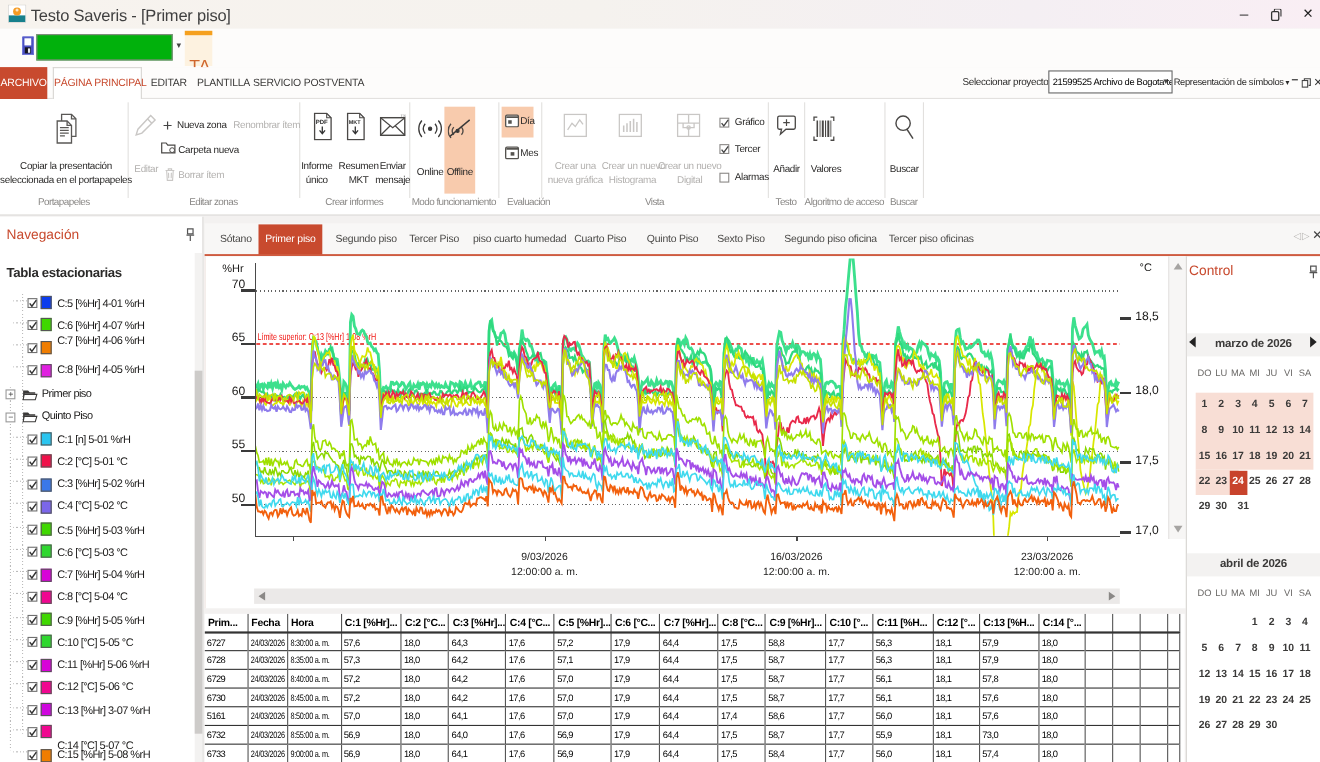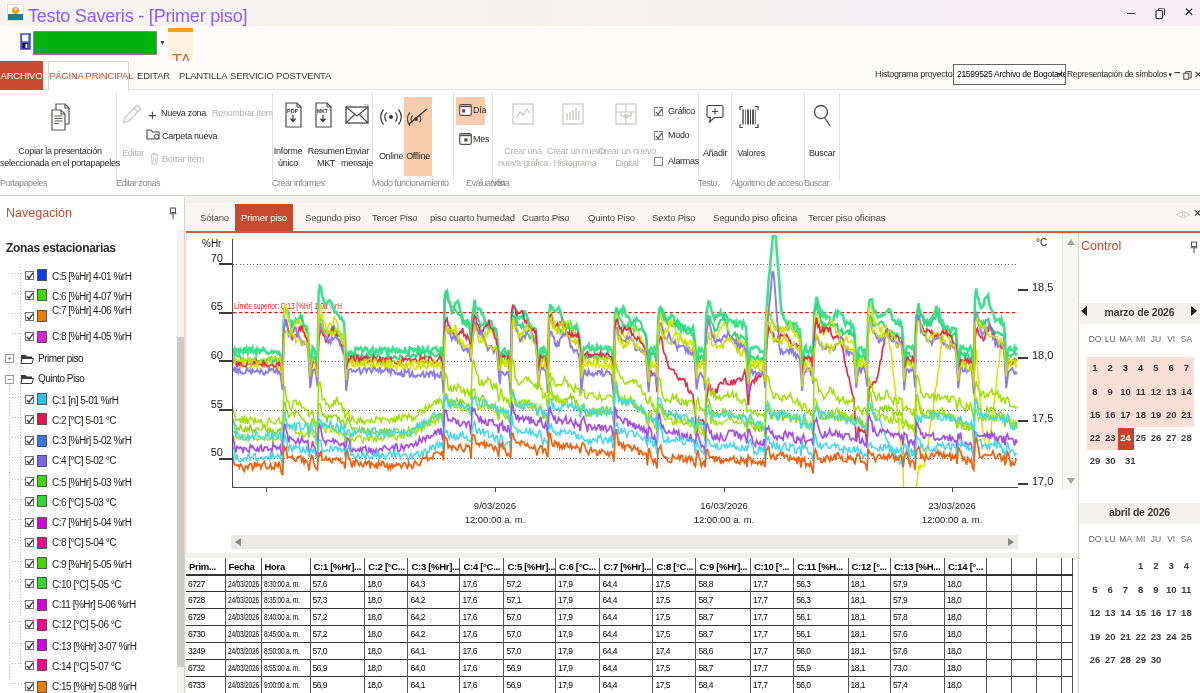--- a/index.html
+++ b/index.html
@@ -2,26 +2,26 @@
 <html><head><meta charset="utf-8">
 <style>
 *{margin:0;padding:0;box-sizing:border-box}
 html,body{width:1200px;height:693px;overflow:hidden;font-family:"Liberation Sans",sans-serif;background:#f3f1f0;-webkit-font-smoothing:antialiased}
 .ab{position:absolute}
 .titlebar{left:0;top:0;width:1200px;height:26px;background:linear-gradient(90deg,#f7f3ee 0%,#f5f2ee 45%,#f4eff3 78%,#f9eef4 100%);}
 .qat{left:0;top:26px;width:1200px;height:35px;background:#fdfcfb}
 .tabrow{left:0;top:61px;width:1200px;height:29px;background:#fdfcfb;border-bottom:1px solid #e3e1df}
 .ribbon{left:0;top:90px;width:1200px;height:106px;background:#ffffff;border-bottom:1px solid #d8d5d2}
 .gsep{position:absolute;top:3px;width:1px;height:87px;background:#e2e0de}
-.glabel{position:absolute;top:88px;font-size:9px;letter-spacing:-0.5px;color:#8a8886;white-space:nowrap;}
+.glabel{position:absolute;top:88px;font-size:9px;letter-spacing:-0.5px;color:#8a8886;white-space:nowrap;text-align:center}
 .rbtn-txt{position:absolute;font-size:9px;letter-spacing:-0.3px;color:#2b2a29;white-space:nowrap;text-align:center;line-height:11.5px}
 .gray{color:#b3b1af !important}
 .icon{position:absolute}
 .peach{background:#f8cbad}
-.title-txt{position:absolute;left:28px;top:6px;font-size:18px;letter-spacing:-0.2px;color:#8b5cf6}
+.title-txt{position:absolute;left:28px;top:6px;font-size:15px;letter-spacing:-0.2px;color:#404040}
 .winbtn{position:absolute;top:7px;font-size:12px;color:#444}
 .ribtab{position:absolute;top:61px;height:29px;line-height:29px;font-size:9.5px;letter-spacing:-0.2px;color:#3b3a39;white-space:nowrap}
 .tree-item{position:absolute;height:20px;font-size:10px;letter-spacing:-0.5px;color:#1b1a19;white-space:nowrap}
 .cbox{position:absolute;width:9px;height:9px;border:1px solid #8a8886;background:#fff}
 .csq{position:absolute;width:10px;height:12px;border:1px solid #555}
 .dtab{position:absolute;top:204px;height:27px;line-height:27px;font-size:9.5px;letter-spacing:-0.2px;color:#4a4947;white-space:nowrap}
 td,th{border:0}
 </style></head>
 <body>
 
@@ -53,21 +53,21 @@
 <div class="ab" style="left:168px;top:28px;width:25px;height:32px;background:#fdf2e0"></div>
 <div class="ab" style="left:168px;top:28px;width:25px;height:4px;background:#f5a01e"></div>
 <div class="ab" style="left:172px;top:52px;font-size:16px;color:#d0672e">TA...</div>
 
 <div class="ab tabrow"></div>
 <div class="ab" style="left:0;top:61px;width:43px;height:29px;background:#c84a2e;color:#fff;font-size:9.5px;line-height:29px;text-align:center;letter-spacing:-0.2px">ARCHIVO</div>
 <div class="ab" style="left:48px;top:61px;width:81px;height:30px;background:#fff;border:1px solid #d8d5d2;border-bottom:0;color:#c84a2e;font-size:9.5px;line-height:28px;text-align:center;letter-spacing:-0.2px;white-space:nowrap">PÁGINA PRINCIPAL</div>
 <div class="ribtab" style="left:137px">EDITAR</div>
 <div class="ribtab" style="left:179px">PLANTILLA</div>
 <div class="ribtab" style="left:230px">SERVICIO POSTVENTA</div>
-<div class="ab" style="left:875px;top:69px;font-size:9px;letter-spacing:-0.3px;color:#2b2a29;white-space:nowrap">Histograma proyecto</div>
+<div class="ab" style="left:875px;top:69px;font-size:9px;letter-spacing:-0.3px;color:#2b2a29;white-space:nowrap">Seleccionar proyecto</div>
 <div class="ab" style="left:953px;top:64px;width:113px;height:21px;background:#fff;border:1px solid #666;font-size:8.5px;letter-spacing:-0.3px;line-height:19px;padding-left:3px;white-space:nowrap;overflow:hidden">21599525 Archivo de Bogota tes<span style="position:absolute;right:2px;top:0;font-size:7px;color:#444">▼</span></div>
 <div class="ab" style="left:1067px;top:69px;font-size:8.5px;letter-spacing:-0.3px;color:#2b2a29;white-space:nowrap">Representación de símbolos<span style="font-size:7px"> ▾</span></div>
 <div class="ab" style="left:1174px;top:66px;font-size:11px;font-weight:bold;color:#333">–</div>
 <svg class="ab" style="left:1183px;top:71px" width="9" height="9" viewBox="0 0 9 9">
     <rect x="0.8" y="2.2" width="5" height="6" fill="none" stroke="#444" stroke-width="1"></rect>
     <path d="M2.8 2.2 V0.6 h5.4 v6 h-1.6" fill="none" stroke="#444" stroke-width="1"></path>
   </svg>
 <div class="ab" style="left:1194px;top:69px;font-size:10px;color:#333">✕</div>
 
 <div class="ab ribbon">
@@ -77,21 +77,21 @@
  <div class="gsep" style="left:453px"></div>
  <div class="gsep" style="left:492px"></div>
  <div class="gsep" style="left:698px"></div>
  <div class="gsep" style="left:731px"></div>
  <div class="gsep" style="left:804px"></div>
  <div class="gsep" style="left:839px"></div>
  <div class="glabel" style="left:0;width:116px">Portapapeles</div>
  <div class="glabel" style="left:116px;width:156px">Editar zonas</div>
  <div class="glabel" style="left:272px;width:100px">Crear informes</div>
  <div class="glabel" style="left:372px;width:81px">Modo funcionamiento</div>
- <div class="glabel" style="left:466px;width:55px">Evaluación</div>
+ <div class="glabel" style="left:453px;width:55px">Evaluación</div>
  <div class="glabel" style="left:492px;width:206px">Vista</div>
  <div class="glabel" style="left:698px;width:33px">Testo</div>
  <div class="glabel" style="left:731px;width:73px">Algoritmo de acceso</div>
  <div class="glabel" style="left:804px;width:35px">Buscar</div>
 
  <svg class="icon" style="left:48px;top:12px" width="26" height="34" viewBox="0 0 26 34">
   <path d="M8 2 h9 l4 4 v16 h-13 z" fill="#fff" stroke="#5a5856" stroke-width="1.2"></path>
   <path d="M17 2 v4 h4" fill="none" stroke="#5a5856" stroke-width="1.2"></path>
   <path d="M4 8 h9 l4 4 v16 h-13 z" fill="#fff" stroke="#5a5856" stroke-width="1.2"></path>
   <path d="M13 8 v4 h4" fill="none" stroke="#5a5856" stroke-width="1.2"></path>
@@ -208,21 +208,21 @@
  <div class="rbtn-txt gray" style="left:598px;top:56px;width:58px">Crear un nuevo<br>Digital</div>
  <div class="cbox" style="left:654px;top:17px"></div>
     <svg class="icon" style="left:655px;top:18px" width="8" height="8" viewBox="0 0 8 8">
       <path d="M1 4 l2 2.5 L7 1" fill="none" stroke="#444" stroke-width="1.2"></path>
     </svg>
  <div class="rbtn-txt" style="left:668px;top:16px;text-align:left">Gráfico</div>
  <div class="cbox" style="left:654px;top:41px"></div>
     <svg class="icon" style="left:655px;top:42px" width="8" height="8" viewBox="0 0 8 8">
       <path d="M1 4 l2 2.5 L7 1" fill="none" stroke="#444" stroke-width="1.2"></path>
     </svg>
- <div class="rbtn-txt" style="left:668px;top:40px;text-align:left">Modo</div>
+ <div class="rbtn-txt" style="left:668px;top:40px;text-align:left">Tercer</div>
  <div class="cbox" style="left:654px;top:67px"></div>
  <div class="rbtn-txt" style="left:668px;top:66px;text-align:left">Alarmas</div>
 
  <svg class="icon" style="left:706px;top:14px" width="18" height="26" viewBox="0 0 18 26">
   <path d="M2.5 1.5 h13 a1.5 1.5 0 0 1 1.5 1.5 v9 a1.5 1.5 0 0 1 -1.5 1.5 h-7 l-5 4.5 1 -4.5 h-2 a1.5 1.5 0 0 1 -1.5 -1.5 v-9 a1.5 1.5 0 0 1 1.5 -1.5 z" fill="#fff" stroke="#4a4846" stroke-width="1.2"></path>
   <path d="M9 4.5 v6 M6 7.5 h6" stroke="#4a4846" stroke-width="1.1"></path>
  </svg>
  <div class="rbtn-txt" style="left:698px;top:58px;width:34px">Añadir</div>
 
  <svg class="icon" style="left:739px;top:15px" width="20" height="24" viewBox="0 0 20 24">
@@ -246,21 +246,21 @@
 </div>
 
 <div class="ab" style="left:0;top:197px;width:185px;height:496px;background:#fff;border-right:1px solid #d8d5d2;overflow:hidden">
 <div class="ab" style="left:6px;top:9px;font-size:12.5px;color:#c84a2e">Navegación</div>
 <svg class="ab" style="left:168px;top:10px" width="10" height="13" viewBox="0 0 10 13">
       <g stroke="#555" stroke-width="1.1" fill="none">
         <line x1="5" y1="7" x2="5" y2="12"></line>
         <path d="M2.5 1 h5 v4.5 h-5 z M1.5 6.8 h7" fill="none"></path>
       </g>
     </svg>
-<div class="ab" style="left:6px;top:44px;font-size:12px;font-weight:bold;letter-spacing:-0.3px;color:#2b2a29">Zonas estacionarias</div>
+<div class="ab" style="left:6px;top:44px;font-size:12px;font-weight:bold;letter-spacing:-0.3px;color:#2b2a29">Tabla estacionarias</div>
 <div class="ab" style="left:20px;top:70px;width:1px;height:400px;background-image:repeating-linear-gradient(to bottom,#bbb 0 1px,transparent 1px 3px)"></div>
 <div class="ab" style="left:9px;top:155px;width:1px;height:330px;background-image:repeating-linear-gradient(to bottom,#bbb 0 1px,transparent 1px 3px)"></div>
 <div class="ab" style="left:12px;top:76px;width:13px;height:1px;background-image:repeating-linear-gradient(to right,#bbb 0 1px,transparent 1px 3px)"></div>
 <div class="tree-item" style="left:25px;top:70px"></div>
 <div class="cbox" style="left:25px;top:74px;border-color:#707070"></div>
     <svg class="icon" style="left:26px;top:75px" width="8" height="8" viewBox="0 0 8 8">
       <path d="M1 3.8 l2 2.6 L7 0.8" fill="none" stroke="#333" stroke-width="1.3"></path>
     </svg>
 <div class="csq" style="left:37px;top:72px;background:#0b3cee"></div>
 <div class="tree-item" style="left:52px;top:74px">C:5 [%Hr] 4-01 %rH</div>
@@ -392,21 +392,21 @@
     </svg>
 <div class="csq" style="left:37px;top:442px;background:#cf06de"></div>
 <div class="tree-item" style="left:52px;top:444px">C:13 [%Hr] 3-07 %rH</div>
 <div class="ab" style="left:12px;top:466px;width:13px;height:1px;background-image:repeating-linear-gradient(to right,#bbb 0 1px,transparent 1px 3px)"></div>
 <div class="tree-item" style="left:25px;top:460px"></div>
 <div class="cbox" style="left:25px;top:464px;border-color:#707070"></div>
     <svg class="icon" style="left:26px;top:465px" width="8" height="8" viewBox="0 0 8 8">
       <path d="M1 3.8 l2 2.6 L7 0.8" fill="none" stroke="#333" stroke-width="1.3"></path>
     </svg>
 <div class="csq" style="left:37px;top:462px;background:#f00690"></div>
-<div class="tree-item" style="left:52px;top:464px">C:14 [°C] 5-07 °C</div>
+<div class="tree-item" style="left:52px;top:476px">C:14 [°C] 5-07 °C</div>
 <div class="ab" style="left:12px;top:486px;width:13px;height:1px;background-image:repeating-linear-gradient(to right,#bbb 0 1px,transparent 1px 3px)"></div>
 <div class="tree-item" style="left:25px;top:482px"></div>
 <div class="cbox" style="left:25px;top:485px;border-color:#707070"></div>
     <svg class="icon" style="left:26px;top:486px" width="8" height="8" viewBox="0 0 8 8">
       <path d="M1 3.8 l2 2.6 L7 0.8" fill="none" stroke="#333" stroke-width="1.3"></path>
     </svg>
 <div class="csq" style="left:37px;top:484px;background:#f07d00"></div>
 <div class="tree-item" style="left:52px;top:484px">C:15 [%Hr] 5-08 %rH</div>
 <div class="ab" style="left:5px;top:157px;width:9px;height:9px;border:1px solid #999;background:#fff"></div>
     <div class="ab" style="left:7.5px;top:158px;font-size:8px;line-height:8px;color:#444">+</div>
@@ -648,21 +648,21 @@
           <td>56,1</td>
           <td>18,1</td>
           <td>57,6</td>
           <td>18,0</td>
           <td></td>
           <td></td>
           <td></td>
           <td></td>
         </tr>
 <tr>
-          <td>3249</td>
+          <td>5161</td>
           <td><span class="sx">24/03/2026</span></td>
           <td><span class="sx">8:50:00 a. m.</span></td>
           <td>57,0</td>
           <td>18,0</td>
           <td>64,1</td>
           <td>17,6</td>
           <td>57,0</td>
           <td>17,9</td>
           <td>64,4</td>
           <td>17,4</td>

